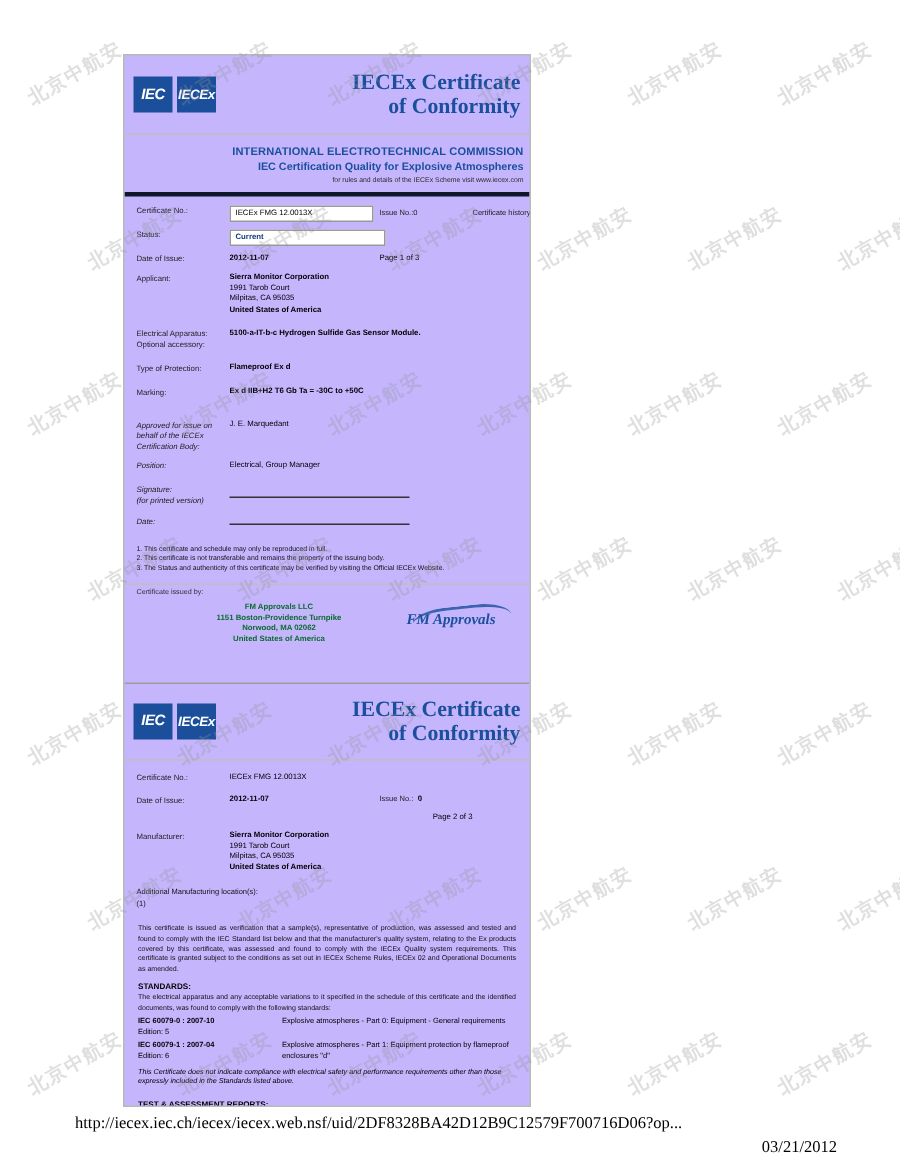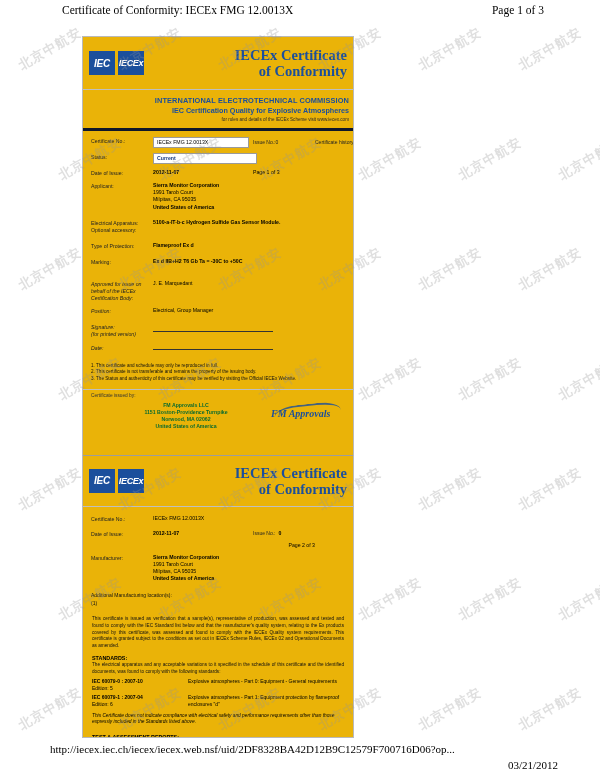--- a/index.html
+++ b/index.html
@@ -65,21 +65,21 @@
     white-space: nowrap;
   }
 
   
   .sheet {
     position: absolute;
     left: 82px;
     top: 36px;
     width: 270px;
     height: 700px;
-    background: #eab308;
+    background: #c4b5fd;
     border: 1px solid #b9b9b9;
     overflow: hidden;
     font-family: "Liberation Sans", sans-serif;
   }
   .cert {
     position: relative;
     width: 100%;
   }
   .cert-sep {
     height: 1px;
@@ -311,24 +311,20 @@
     letter-spacing: 1px;
     transform: rotate(-30deg);
     white-space: nowrap;
   }
 </style>
 </head>
 <body>
 
 <div class="page-wrap">
 
-  <div class="print-header">
-    <span class="left">Certificate of Conformity: IECEx FMG 12.0013X</span>
-    <span class="right">Page 1 of 3</span>
-  </div>
 
   <div class="sheet">
 
     <div class="cert cert1">
 
       <div class="cert-head">
         <div class="logos">
           <div class="logo-box">IEC</div>
           <div class="logo-box iecex">IECEx</div>
         </div>

